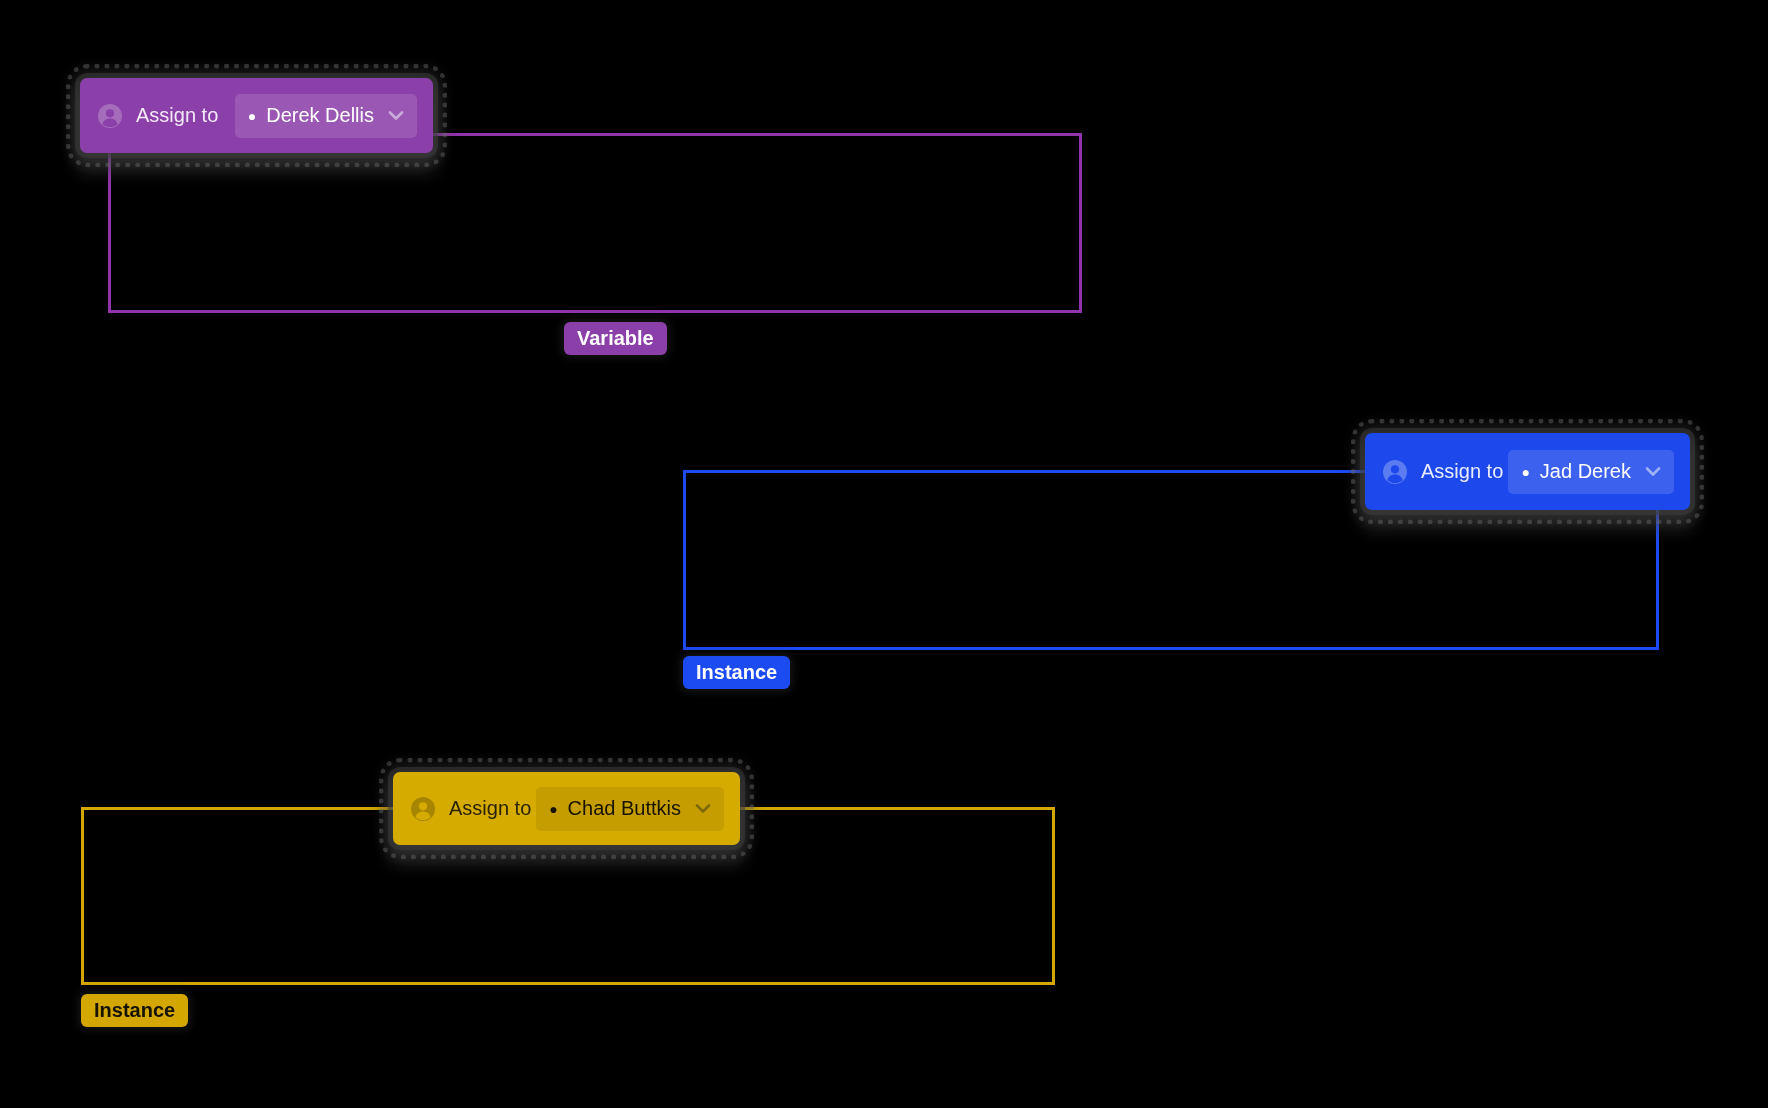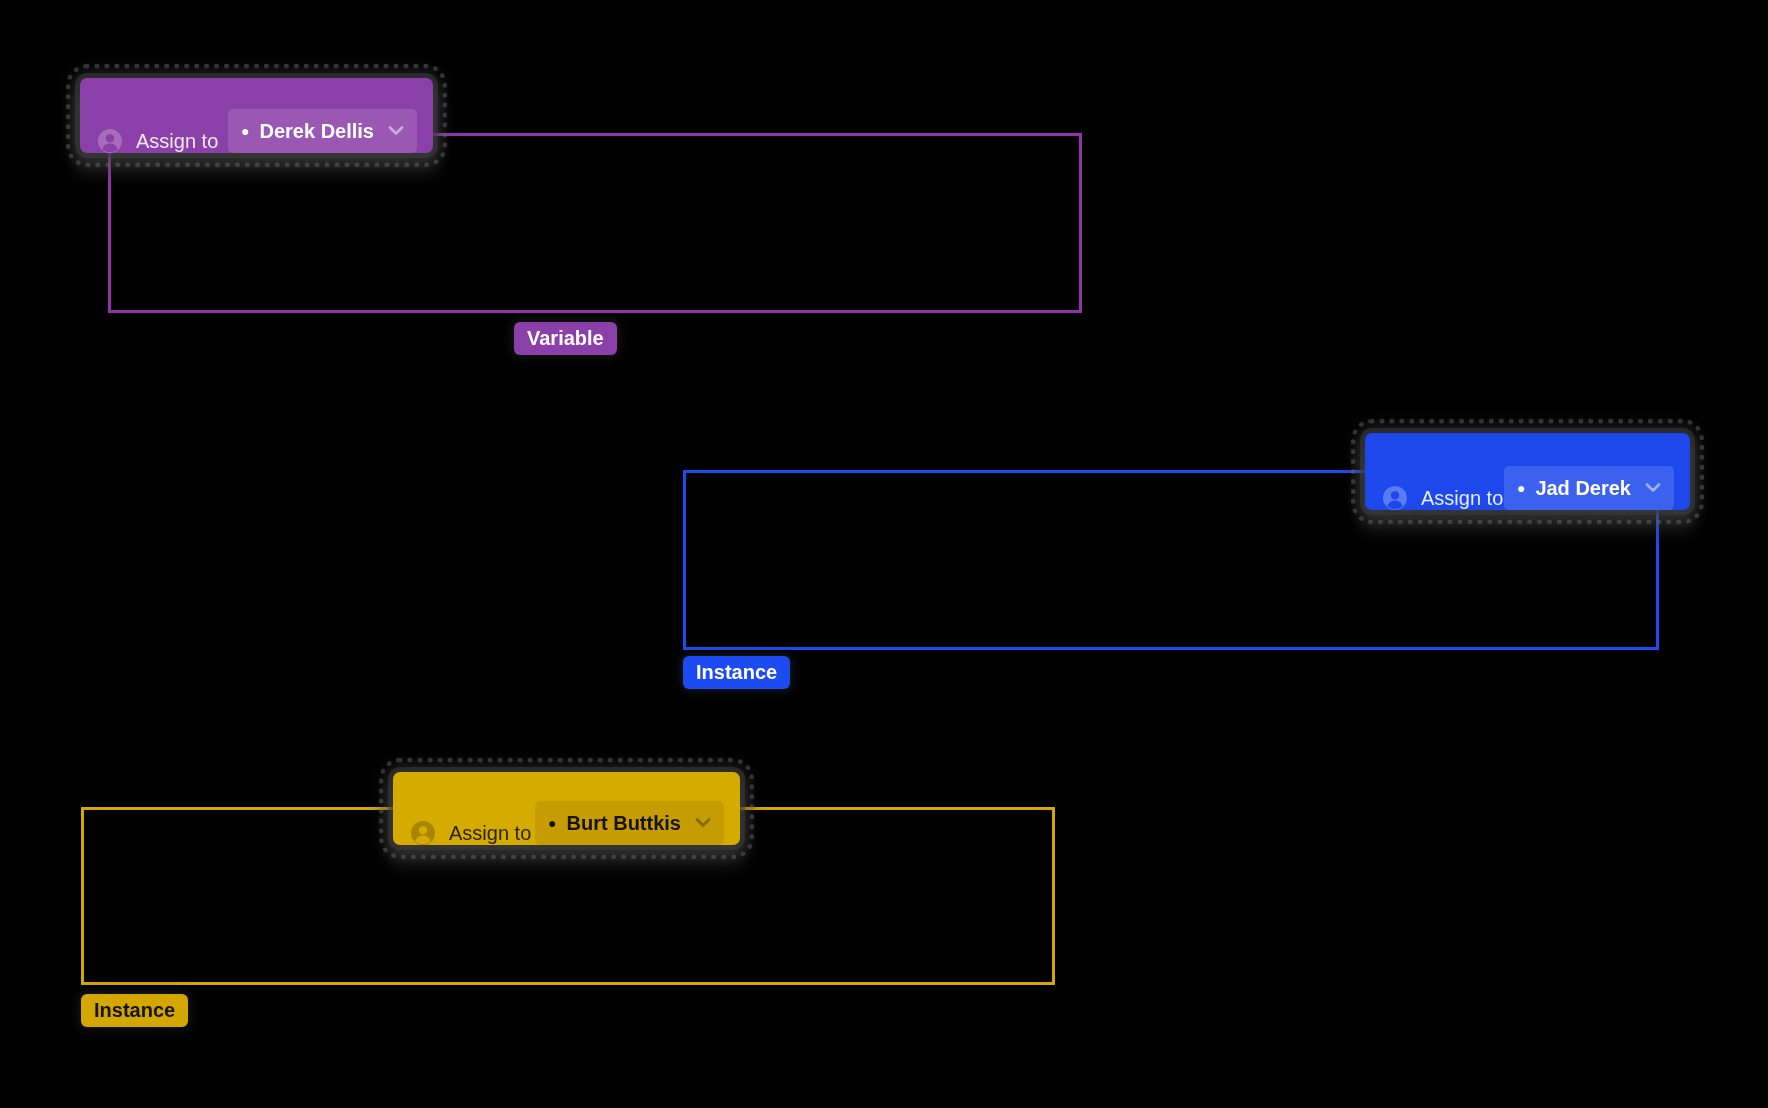--- a/index.html
+++ b/index.html
@@ -31,21 +31,21 @@
     position: absolute;
     border: 3px solid var(--rect-border);
     background: transparent;
     box-sizing: border-box;
   }
 
   
   .badge {
     position: absolute;
     display: flex;
-    align-items: flex-end;
+    align-items: center;
     box-sizing: border-box;
     padding: 0 16px 0 18px;
     background: var(--badge-bg);
     border-radius: 7px;
     z-index: 3;
     
     box-shadow:
       0 0 0 5px rgba(62,62,62,0.50),
       0 0 14px 9px rgba(70,70,70,0.38),
       0 14px 16px 6px rgba(78,78,78,0.42);
@@ -78,21 +78,21 @@
     cursor: pointer;
     font-family: "Liberation Sans", sans-serif;
   }
   .dot {
     font-size: 14px;
     line-height: 1;
     color: var(--name-color);
   }
   .name {
     font-size: 20px;
-    font-weight: 700;
+    font-weight: 400;
     color: var(--name-color);
     white-space: nowrap;
   }
   .chev {
     display: inline-flex;
     margin-left: 4px;
   }
 
   
   .tag {
@@ -104,21 +104,21 @@
     font-weight: 700;
     border-radius: 6px;
     white-space: nowrap;
     z-index: 2;
     box-shadow: 0 0 8px 3px rgba(70,70,70,0.30);
   }
 
   
   .g1 .sel-rect { left: 108px; top: 133px; width: 974px; height: 180px; }
   .g1 .badge    { left: 80px;  top: 78px;  width: 353px; height: 75px; }
-  .g1 .tag      { left: 514px; top: 322px; }
+  .g1 .tag      { left: 564px; top: 322px; }
 
   
   .g2 .sel-rect { left: 683px; top: 470px; width: 976px; height: 180px; }
   .g2 .badge    { left: 1365px; top: 433px; width: 325px; height: 77px; }
   .g2 .tag      { left: 683px; top: 656px; }
 
   
   .g3 .sel-rect { left: 81px;  top: 807px; width: 974px; height: 178px; }
   .g3 .badge    { left: 393px; top: 772px; width: 347px; height: 73px; }
   .g3 .tag      { left: 81px;  top: 994px; }
@@ -182,21 +182,21 @@
       <span class="avatar">
         <svg viewBox="0 0 24 24" width="24" height="24">
           <circle cx="12" cy="12" r="12" style="fill:var(--avatar-bg)"></circle>
           <circle cx="12" cy="9.3" r="4.1" style="fill:var(--badge-bg)"></circle>
           <path d="M12 14.6c-3.9 0-7 2.4-7.5 5.6 1.97 1.78 4.6 2.9 7.5 2.9s5.53-1.12 7.5-2.9c-.5-3.2-3.6-5.6-7.5-5.6z" style="fill:var(--badge-bg)"></path>
         </svg>
       </span>
       <span class="assign-label">Assign to</span>
       <button class="pill">
         <span class="dot">●</span>
-        <span class="name">Burt Buttkis</span>
+        <span class="name">Chad Buttkis</span>
         <span class="chev">
           <svg viewBox="0 0 16 10" width="16" height="10">
             <path d="M2 1.5l6 6 6-6" fill="none" style="stroke:var(--chevron-color)" stroke-width="2.6" stroke-linecap="round" stroke-linejoin="round"></path>
           </svg>
         </span>
       </button>
     </div>
     <div class="tag">Instance</div>
   </div>
 

